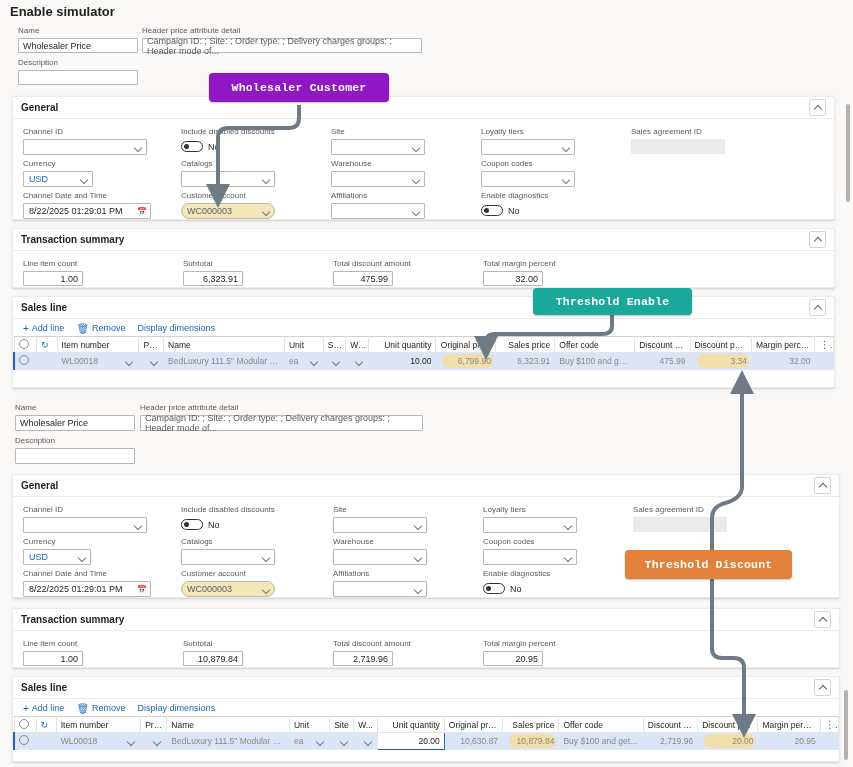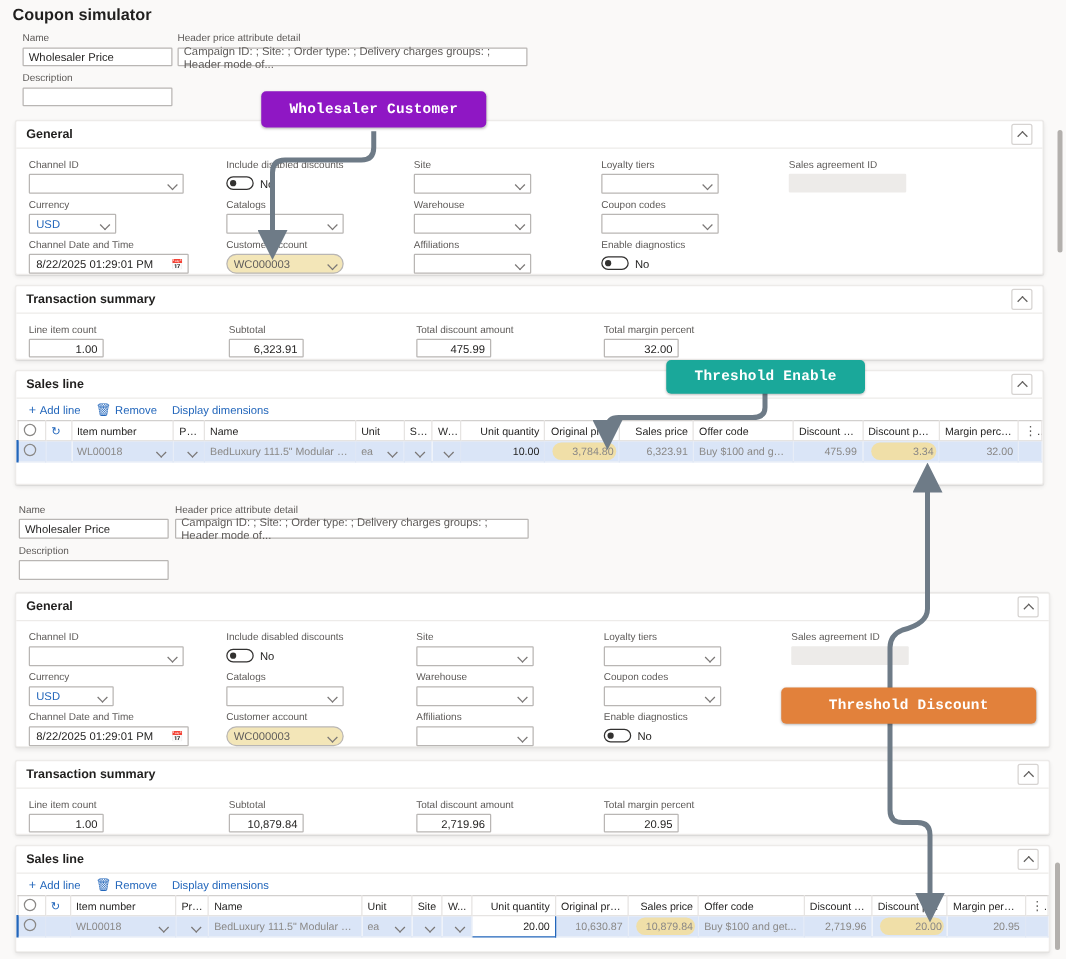--- a/index.html
+++ b/index.html
@@ -110,21 +110,21 @@
   .scroll{
     position:absolute;right:3px;width:4px;background:#b3b0ad;border-radius:2px;z-index:5;
   }
 </style>
 </head>
 <body>
 
 <div class="page">
 
   <div style="position:absolute;left:10px;top:4px;">
-    <div class="title">Coupon simulator</div>
+    <div class="title">Enable simulator</div>
   </div>
 
   <div style="position:absolute;left:18px;top:26px;width:120px;">
     <div class="lbl">Name</div>
     <div class="inp">Wholesaler Price</div>
   </div>
   <div style="position:absolute;left:142px;top:26px;width:280px;">
     <div class="lbl">Header price attribute detail</div>
     <div class="inp" style="color:#5d5a58;">Campaign ID: ; Site: ; Order type: ; Delivery charges groups: ; Header mode of...</div>
   </div>
@@ -340,21 +340,21 @@
                 <span class="chev"></span>
               </span>
             </td>
         <td>
               <span class="cellcombo">
                 <span></span>
                 <span class="chev"></span>
               </span>
             </td>
         <td class="r" style="color:#201f1e;">10.00</td>
-        <td class="r hlcell"><span class="hlbg"></span><span class="val">3,784.80</span></td>
+        <td class="r hlcell"><span class="hlbg"></span><span class="val">6,799.90</span></td>
         <td class="r">6,323.91</td>
         <td>Buy $100 and get...</td>
         <td class="r">475.99</td>
         <td class="r hlcell"><span class="hlbg"></span><span class="val">3.34</span></td>
         <td class="r">32.00</td>
         <td></td>
       </tr>
     </tbody>
       </table>
   </div>
@@ -616,17 +616,17 @@
 
     <path d="M712,578 L712,648 Q712,658 722,658 L734,658 Q744,658 744,668 L744,726" stroke="#6e7b87" stroke-width="4" fill="none" marker-end="url(#ah)"></path>
   </svg>
 
   <div class="callout" style="left:209px;top:73px;width:180px;height:29px;background:#8f17c4;">
     <span>Wholesaler Customer</span>
   </div>
   <div class="callout" style="left:533px;top:288px;width:159px;height:27px;background:#1aa89a;">
     <span>Threshold Enable</span>
   </div>
-  <div class="callout" style="left:625px;top:550px;width:204px;height:29px;background:#e2813b;">
+  <div class="callout" style="left:625px;top:550px;width:167px;height:29px;background:#e2813b;">
     <span>Threshold Discount</span>
   </div>
 
 </div>
 
 </body></html>

